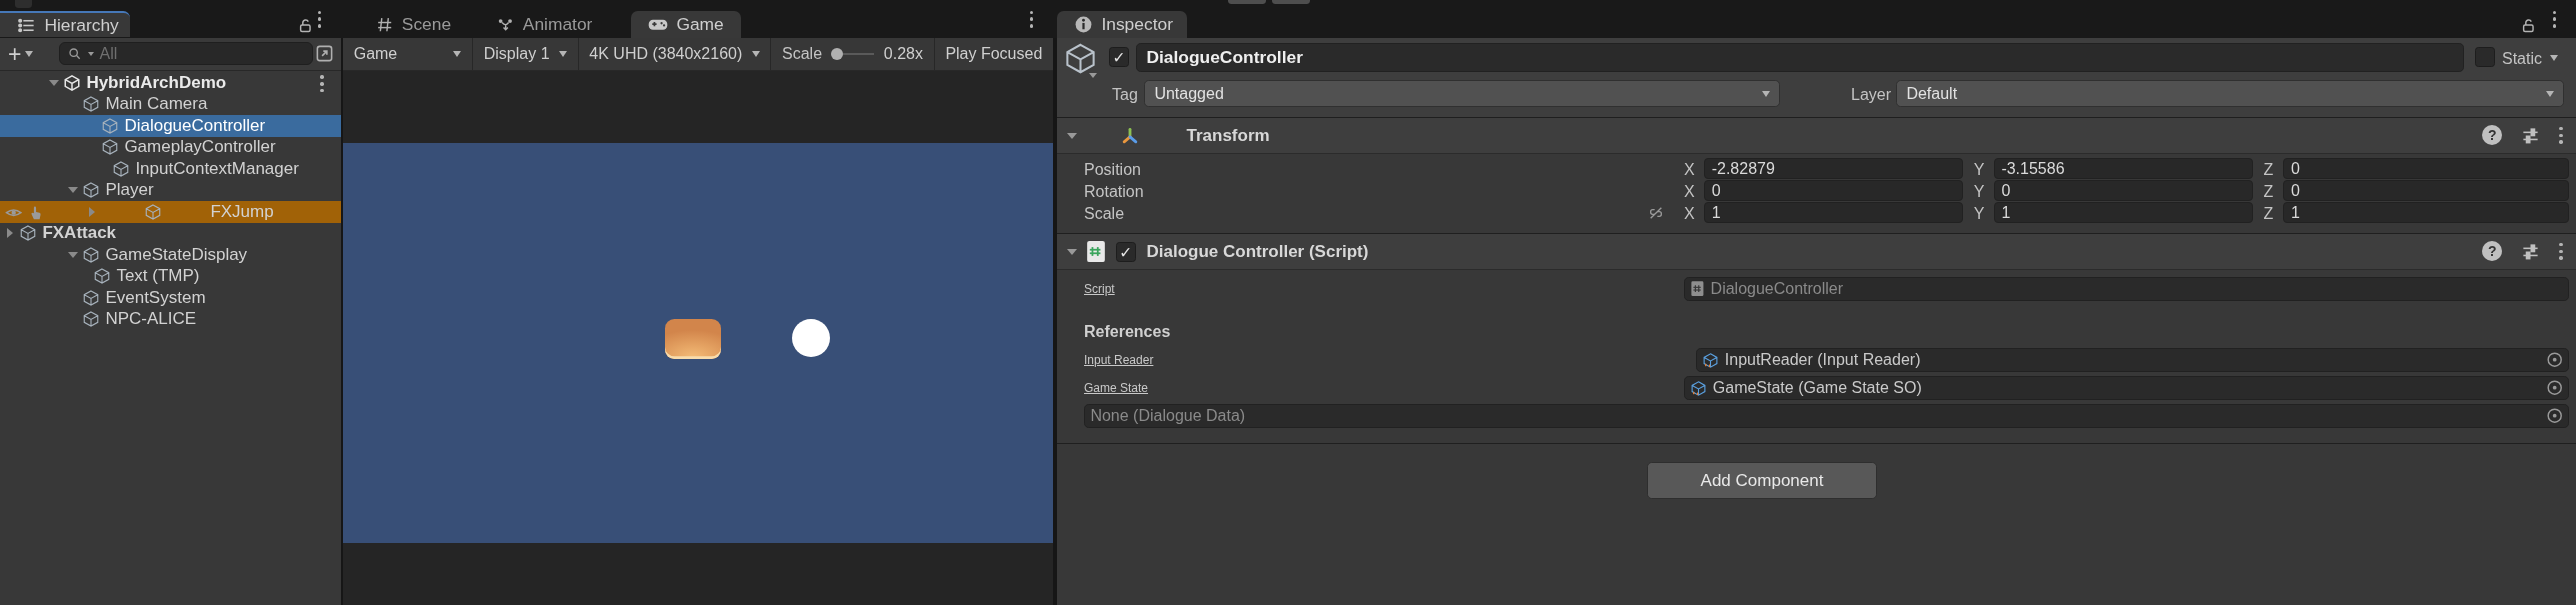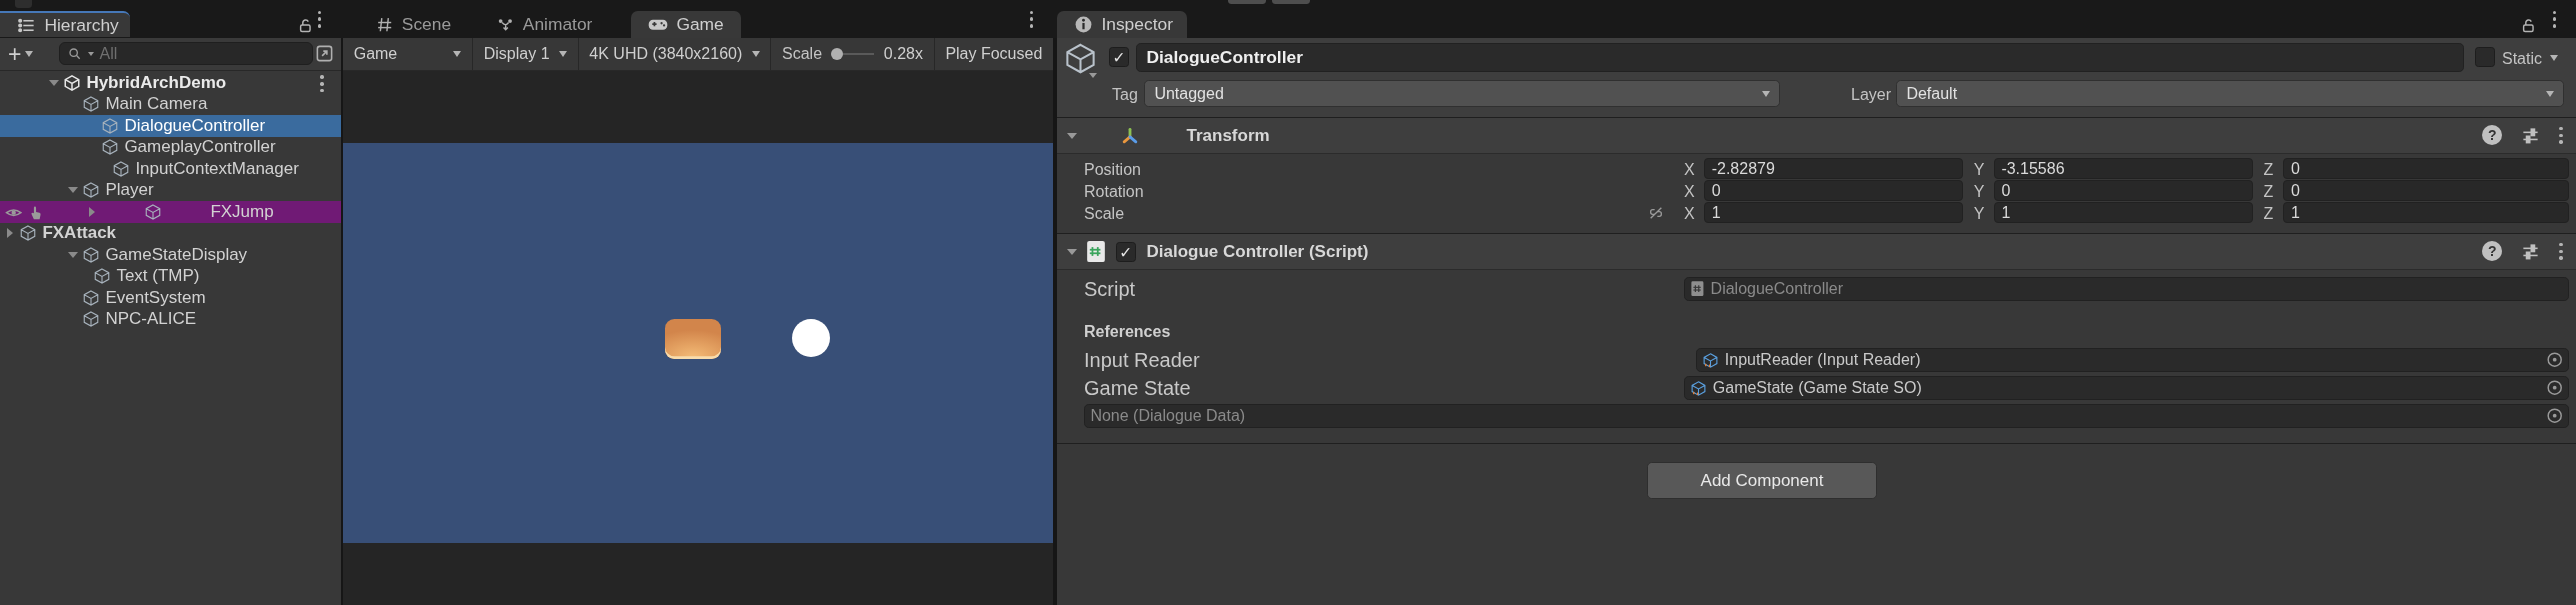--- a/index.html
+++ b/index.html
@@ -27,21 +27,21 @@
   
   .htoolbar{position:absolute;left:0;top:0;width:100%;height:32px;background:#3a3a3a;border-bottom:1.3px solid #282828;display:flex;align-items:center;}
   .plusbtn{font-size:23px;color:#cfcfcf;margin:0 4px 0 8px;line-height:27px;}
   .searchbox{position:absolute;left:59px;top:4px;width:254px;height:23px;background:#282828;border:0.7px solid #1f1f1f;border-radius:6px;display:flex;align-items:center;gap:5.4px;padding-left:6.7px;box-sizing:border-box;}
   .searchbox .ph{color:#6f6f6f;font-size:16px;}
   .hrows{position:absolute;left:0;top:34px;width:100%;}
   .hrow{position:relative;height:21.5px;display:flex;align-items:center;font-size:17px;color:#d2d2d2;}
   .hrow .fold{width:19px;display:inline-flex;justify-content:center;}
   .hrow .hicon{display:inline-flex;margin-right:5.4px;}
   .hrow.sel{background:var(--selection);color:#fff;}
-  .hrow.hov{background:#701a75;gap:43px;}
+  .hrow.hov{background:#a16207;gap:43px;}
   .gutter-ic{position:absolute;top:2.7px;display:inline-flex;}
   .rowkebab{position:absolute;right:17.4px;top:3.4px;}
   
   .gtoolbar{position:absolute;left:0;top:0;width:100%;height:32px;background:#373737;border-bottom:0.7px solid #282828;display:flex;align-items:center;font-size:16px;color:#cfcfcf;white-space:nowrap;overflow:hidden;}
   .gitem{display:flex;align-items:center;gap:9.4px;padding:0 10.7px;height:100%;border-right:0.7px solid #272727;}
   .viewport{position:absolute;left:0;top:105px;width:710px;height:400px;background:var(--viewport);}
   .sprite{position:absolute;left:322px;top:176px;width:56px;height:40px;border-radius:9.4px;
           background:radial-gradient(120% 90% at 50% 95%,var(--sprite2) 0%,var(--sprite1) 75%);
           box-shadow:inset 0 -2.7px 0 var(--spriterim);}
   .ball{position:absolute;left:449px;top:176px;width:38px;height:38px;border-radius:50%;background:var(--circle);}
@@ -56,21 +56,21 @@
   .hicons{position:absolute;right:13.4px;top:7.4px;display:flex;gap:19px;align-items:center;}
   .help{width:20px;height:20px;border-radius:50%;background:#c0c0c0;color:#333;font-weight:bold;font-size:14px;text-align:center;line-height:20px;}
   .trow{position:absolute;left:0;width:100%;height:22px;display:flex;align-items:flex-end;padding-left:27px;box-sizing:border-box;}
   .trow .t-label{width:600px;font-size:16px;color:#c4c4c4;position:relative;}
   .trow .axis{width:20px;font-size:16px;color:#c4c4c4;}
   .tfield{height:21px;background:#282828;border:0.7px solid #212121;border-radius:4px;display:flex;align-items:center;padding-left:6.7px;box-sizing:border-box;font-size:16px;color:#dadada;width:259px;margin-right:10.7px;}
   .tfield.last{flex:1;margin-right:6.7px;}
   .ofield{flex:1;height:24px;background:#2a2a2a;border:0.7px solid #212121;border-radius:4.7px;display:flex;align-items:center;gap:5.4px;padding:0 5.4px 0 5.4px;box-sizing:border-box;font-size:16px;color:#cacaca;margin-right:6.7px;}
   .ofield .spacer{flex:1;}
   .rrow{position:absolute;left:0;width:100%;height:24px;display:flex;align-items:center;padding-left:27px;box-sizing:border-box;}
-  .rrow .t-label{width:600px;font-size:20px;color:#c9c9c9;}
+  .rrow .t-label{width:600px;font-size:12px;color:#c9c9c9;text-decoration:underline;}
   .addbtn{position:absolute;left:590px;top:424px;width:228px;height:35px;background:#585858;border:0.7px solid #2e2e2e;border-radius:4.7px;color:#e8e8e8;font-size:17px;display:flex;align-items:center;justify-content:center;}
   .muted{color:#8a8a8a;}
   .dim{color:#767676;}
   svg{display:block;}
 </style>
 </head>
 <body>
 
 <div class="app" style="--accent: #4678B8; --selection: #3A6B9E; --viewport: #384F77; --sprite1: #D2854B; --sprite2: #F4BB76; --spriterim: #F9DCAB; --circle: #FFFFFF;">
 

